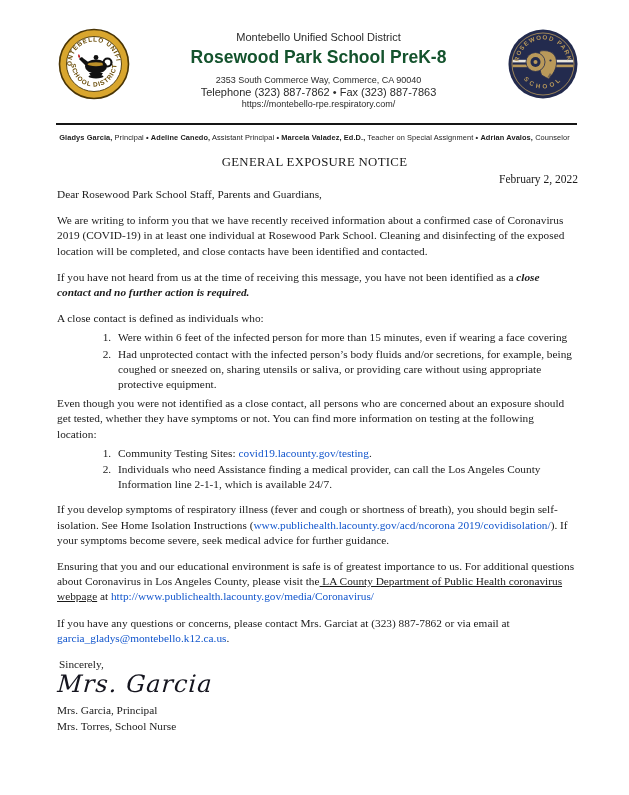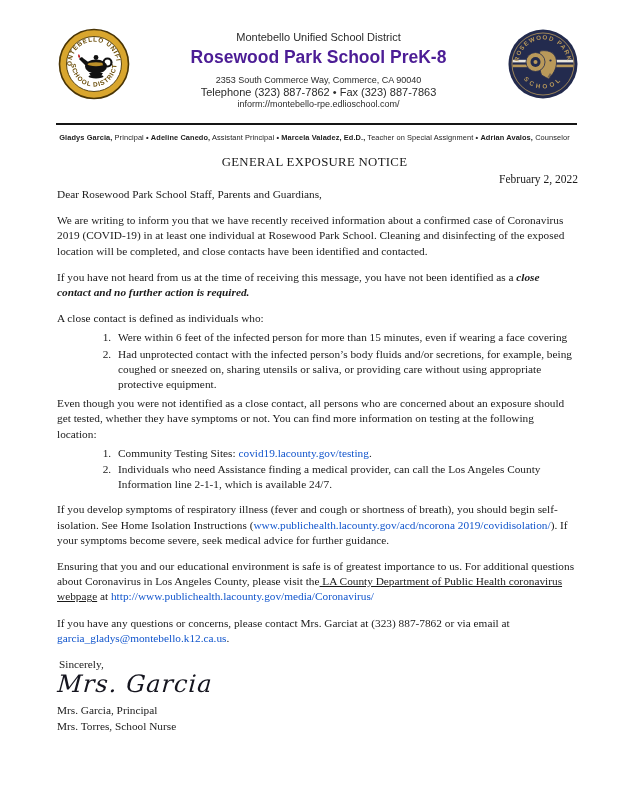--- a/index.html
+++ b/index.html
@@ -7,21 +7,21 @@
   .page {
     width:629px; height:795px; margin:0 auto; background:#ffffff;
     font-family:"Liberation Serif", serif; color:#1a1a1a; position:relative;
     overflow:hidden;
   }
   
   .header { display:flex; align-items:flex-start; padding:25px 50px 0 58px; }
   .seal { width:72px; height:72px; flex:none; margin-top:3px; }
   .header-center { flex:1; text-align:center; font-family:"Liberation Sans", sans-serif; padding:0 8px; }
   .district { font-size:11px; color:#2b2b2b; margin-top:6px; }
-  .school   { font-size:17.5px; font-weight:bold; color:#4c1d95; margin-top:4px; }
+  .school   { font-size:17.5px; font-weight:bold; color:#14532d; margin-top:4px; }
   .addr     { font-size:9px;  color:#2b2b2b; margin-top:6px; line-height:12px; }
   .phone    { font-size:11px;  color:#2b2b2b; line-height:12px; }
   .web      { font-size:9px;  color:#2b2b2b; line-height:12px; }
   .divider  { border:none; border-top:2.6px solid #151515; margin:13px 52px 0 56px; }
   
   .staff { text-align:center; font-family:"Liberation Sans", sans-serif;
            font-size:7.4px; color:#222; margin-top:8px; letter-spacing:0.1px; }
   .staff b, .staff .sep { font-weight:bold; }
   
   .title { text-align:center; font-weight:normal; font-size:12.8px; letter-spacing:0.3px; margin-top:13px; }
@@ -70,21 +70,21 @@
         <path d="M -5 9 L 9 9 L 7 12 L -3 12 Z" fill="#111"></path>
         <ellipse cx="2" cy="12.6" rx="7.5" ry="1.8" fill="#111"></ellipse>
       </g>
     </svg>
 
     <div class="header-center">
       <div class="district">Montebello Unified School District</div>
       <div class="school">Rosewood Park School PreK-8</div>
       <div class="addr">2353 South Commerce Way, Commerce, CA 90040</div>
       <div class="phone">Telephone (323) 887-7862 • Fax (323) 887-7863</div>
-      <div class="web">inform://montebello-rpe.edlioschool.com/</div>
+      <div class="web">https://montebello-rpe.respiratory.com/</div>
     </div>
 
     <svg class="seal" viewBox="-36 -36 72 72">
       <defs>
         <clipPath id="ramClip">
             <circle cx="0" cy="0" r="30.5"></circle>
           </clipPath>
         <path id="rtopArc" d="M -24.5 0 A 24.5 24.5 0 0 1 24.5 0"></path>
         <path id="rbotArc" d="M -24.5 0 A 24.5 24.5 0 0 0 24.5 0"></path>
       </defs>

